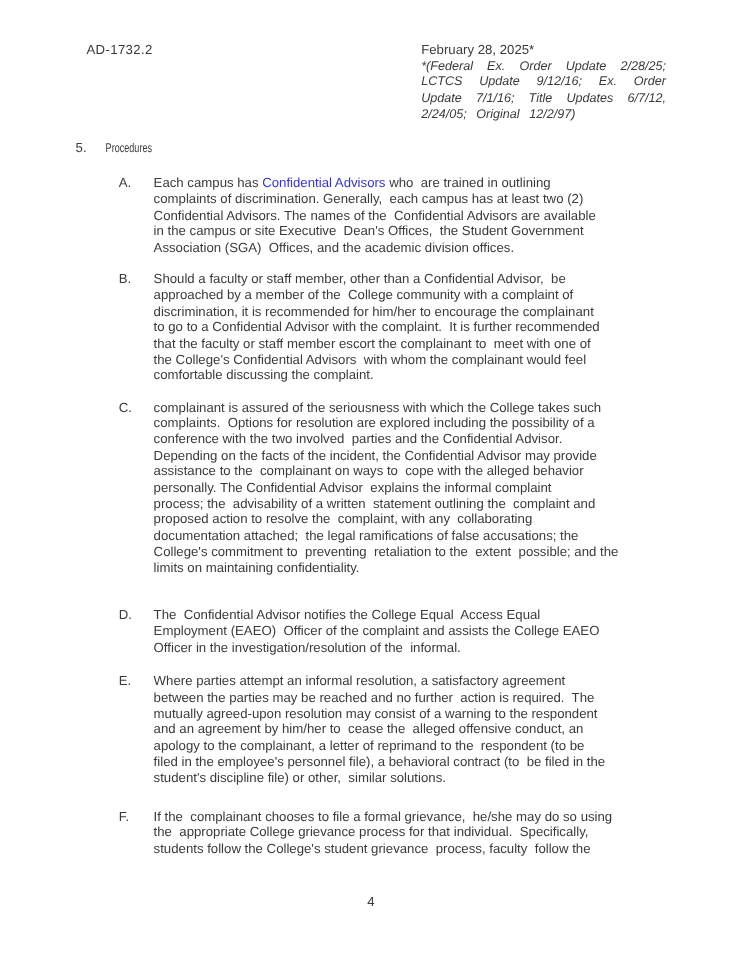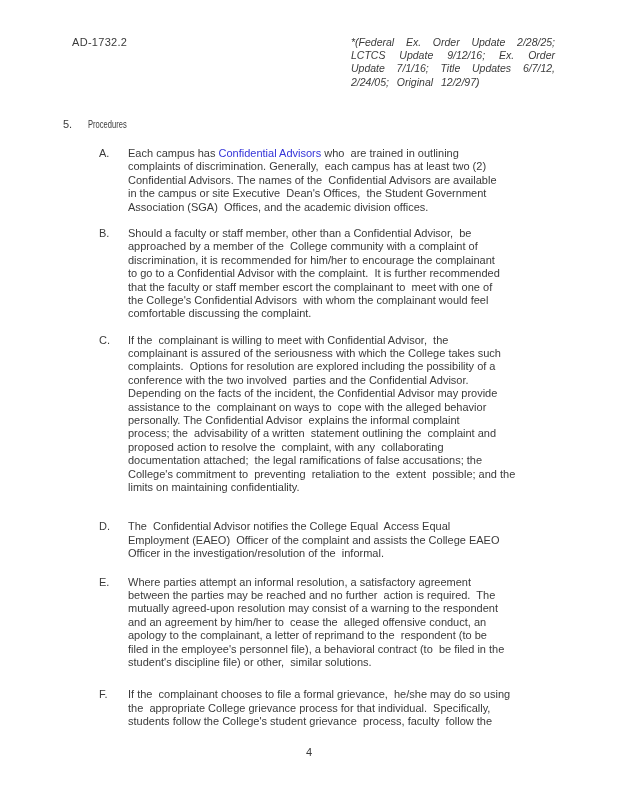--- a/index.html
+++ b/index.html
@@ -82,20 +82,21 @@
   }
 </style>
 </head>
 <body>
 
 <div class="page">
 
   <div class="doc-number">AD-1732.2</div>
 
   <div class="header-right">
+    <div class="date-line">February 28, 2025*</div>
     <div>
       <div class="rev-line j">*(Federal Ex. Order Update 2/28/25;</div>
       <div class="rev-line j">LCTCS Update 9/12/16; Ex. Order</div>
       <div class="rev-line j">Update 7/1/16; Title Updates 6/7/12,</div>
       <div class="rev-line last">2/24/05; Original 12/2/97)</div>
     </div>
   </div>
 
   <div class="section-head">
     <span class="sec-num">5.</span>
@@ -124,21 +125,20 @@
         <div class="line">to go to a Confidential Advisor with the complaint.  It is further recommended</div>
         <div class="line">that the faculty or staff member escort the complainant to  meet with one of</div>
         <div class="line">the College's Confidential Advisors  with whom the complainant would feel</div>
         <div class="line">comfortable discussing the complaint.</div>
       </div>
     </div>
 
     <div class="item gap-c">
       <div class="ilabel">C.</div>
       <div class="itext">
-        <div class="line">If the  complainant is willing to meet with Confidential Advisor,  the</div>
         <div class="line">complainant is assured of the seriousness with which the College takes such</div>
         <div class="line">complaints.  Options for resolution are explored including the possibility of a</div>
         <div class="line">conference with the two involved  parties and the Confidential Advisor.</div>
         <div class="line">Depending on the facts of the incident, the Confidential Advisor may provide</div>
         <div class="line">assistance to the  complainant on ways to  cope with the alleged behavior</div>
         <div class="line">personally. The Confidential Advisor  explains the informal complaint</div>
         <div class="line">process; the  advisability of a written  statement outlining the  complaint and</div>
         <div class="line">proposed action to resolve the  complaint, with any  collaborating</div>
         <div class="line">documentation attached;  the legal ramifications of false accusations; the</div>
         <div class="line">College's commitment to  preventing  retaliation to the  extent  possible; and the</div>

